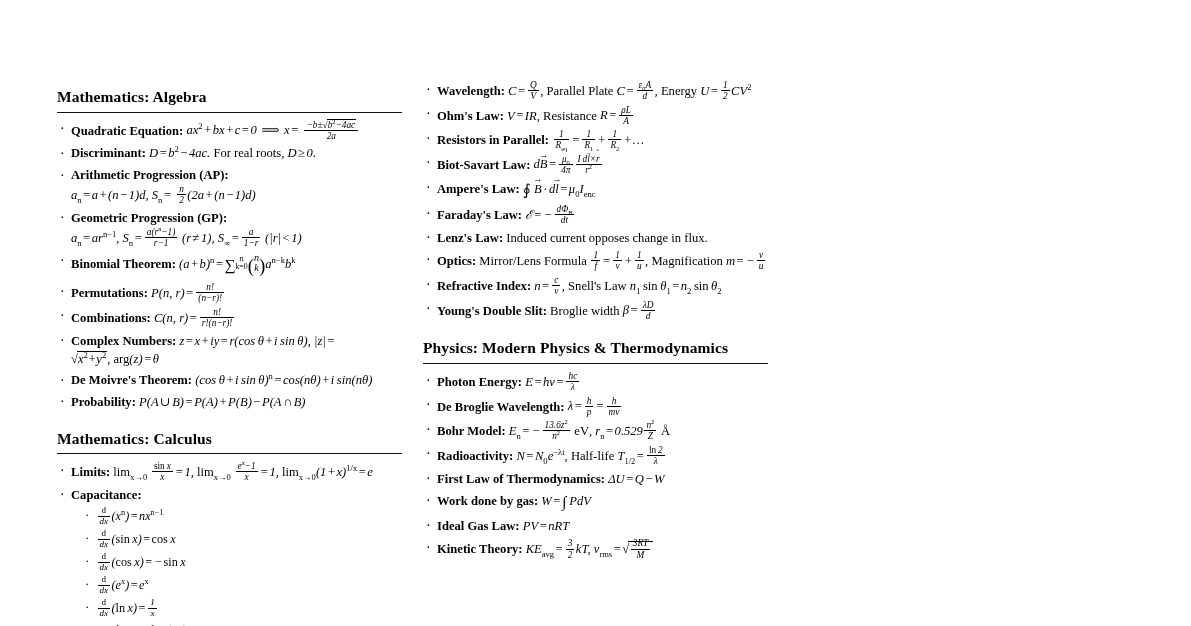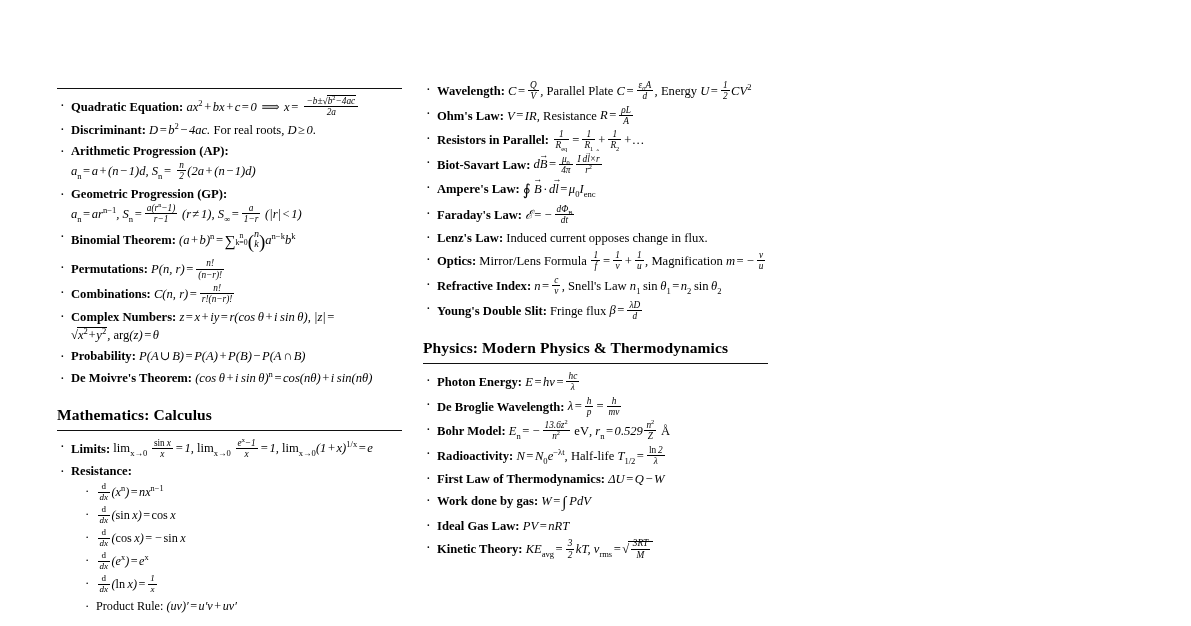--- a/index.html
+++ b/index.html
@@ -164,20 +164,21 @@
   }
 </style>
 </head>
 <body>
 
 <div class="page">
 
   <div class="col col-left">
     <div class="spacer-top"></div>
 
+    <h2 class="section-title">Mathematics: Algebra</h2>
     <hr class="rule">
 
     <ul class="flist">
 
       <li>
         <span class="lbl">Quadratic Equation:</span>
         <span class="m">
           ax<sup class="n">2</sup><span class="op">+</span>bx<span class="op">+</span>c<span class="op">=</span>0 <span class="op">⟹</span> x<span class="op">=</span></span><span class="m">
           <span class="frac"><span class="num">−b±<span class="sqrt"><span class="rad">√</span><span class="bar">b<sup class="n">2</sup>−4ac</span></span></span><span class="den">2a</span></span>
         </span>
@@ -216,43 +217,43 @@
         <span class="lbl">Combinations:</span>
         <span class="m">C(n, r)<span class="op">=</span><span class="frac"><span class="num">n!</span><span class="den">r!(n−r)!</span></span></span>
       </li>
 
       <li>
         <span class="lbl">Complex Numbers:</span>
         <span class="m">z<span class="op">=</span>x<span class="op">+</span>iy<span class="op">=</span>r(cos θ<span class="op">+</span>i sin θ), |z|<span class="op">=</span></span><span class="m"><span class="sqrt"><span class="rad">√</span><span class="bar">x<sup class="n">2</sup>+y<sup class="n">2</sup></span></span>, <span class="up">arg</span>(z)<span class="op">=</span>θ</span>
       </li>
 
       <li>
+        <span class="lbl">De Moivre's Theorem:</span>
+        <span class="m">(cos θ<span class="op">+</span>i sin θ)<sup class="n">n</sup><span class="op">=</span>cos(nθ)<span class="op">+</span></span><span class="m">i sin(nθ)</span>
+      </li>
+
+      <li>
         <span class="lbl">Probability:</span>
         <span class="m">P(A<span class="op">∪</span>B)<span class="op">=</span>P(A)<span class="op">+</span>P(B)<span class="op">−</span>P(A<span class="op">∩</span>B)</span>
       </li>
-
-      <li>
-        <span class="lbl">De Moivre's Theorem:</span>
-        <span class="m">(cos θ<span class="op">+</span>i sin θ)<sup class="n">n</sup><span class="op">=</span>cos(nθ)<span class="op">+</span></span><span class="m">i sin(nθ)</span>
-      </li>
     </ul>
 
     <div class="spacer-sec"></div>
 
     <h2 class="section-title">Mathematics: Calculus</h2>
     <hr class="rule">
 
     <ul class="flist">
       <li>
         <span class="lbl">Limits:</span>
         <span class="m"><span class="up">lim</span><sub class="n">x→0</sub> <span class="frac"><span class="num"><span class="up">sin</span> x</span><span class="den">x</span></span><span class="op">=</span>1, <span class="up">lim</span><sub class="n">x→0</sub> <span class="frac"><span class="num">e<sup class="n">x</sup>−1</span><span class="den">x</span></span><span class="op">=</span>1, <span class="up">lim</span><sub class="n">x→0</sub>(1<span class="op">+</span></span><span class="m">x)<sup class="n">1/x</sup><span class="op">=</span>e</span>
       </li>
 
       <li>
-        <span class="lbl">Resistance:</span>
+        <span class="lbl">Capacitance:</span>
         <ul class="sublist">
           <li>
             <span class="m"><span class="frac"><span class="num"><span class="up">d</span></span><span class="den">dx</span></span>(x<sup class="n">n</sup>)<span class="op">=</span>nx<sup class="n">n−1</sup></span>
           </li>
           <li>
             <span class="m"><span class="frac"><span class="num"><span class="up">d</span></span><span class="den">dx</span></span>(<span class="up">sin</span> x)<span class="op">=</span><span class="up">cos</span> x</span>
           </li>
           <li>
             <span class="m"><span class="frac"><span class="num"><span class="up">d</span></span><span class="den">dx</span></span>(<span class="up">cos</span> x)<span class="op">=</span><span class="op">−</span><span class="up">sin</span> x</span>
           </li>
@@ -330,21 +331,21 @@
 
       <li>
         <span class="lbl">Refractive Index:</span>
         <span class="m">n<span class="op">=</span><span class="frac"><span class="num">c</span><span class="den">v</span></span>,</span>
         <span>Snell's Law</span>
         <span class="m">n<sub class="n">1</sub> <span class="up">sin</span> θ<sub class="n">1</sub><span class="op">=</span>n<sub class="n">2</sub> <span class="up">sin</span> θ<sub class="n">2</sub></span>
       </li>
 
       <li>
         <span class="lbl">Young's Double Slit:</span>
-        <span>Fringe flux</span>
+        <span>Broglie width</span>
         <span class="m">β<span class="op">=</span><span class="frac"><span class="num">λD</span><span class="den">d</span></span></span>
       </li>
     </ul>
 
     <div class="spacer-sec"></div>
 
     <h2 class="section-title">Physics: Modern Physics &amp; Thermodynamics</h2>
     <hr class="rule">
 
     <ul class="flist">

